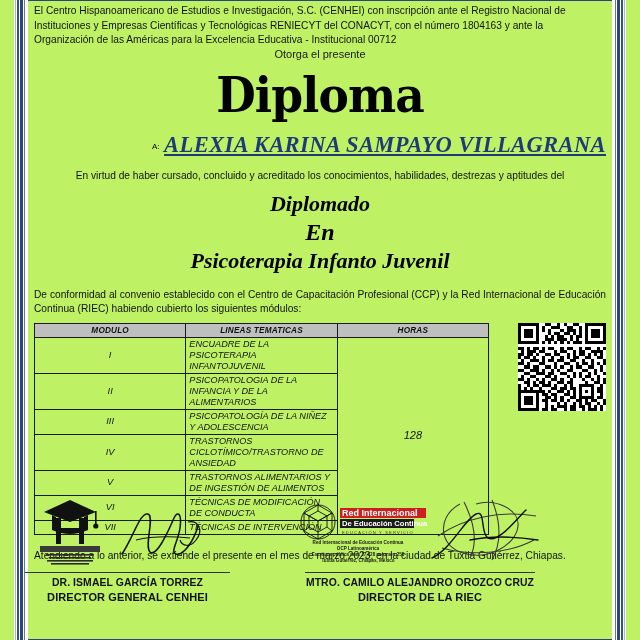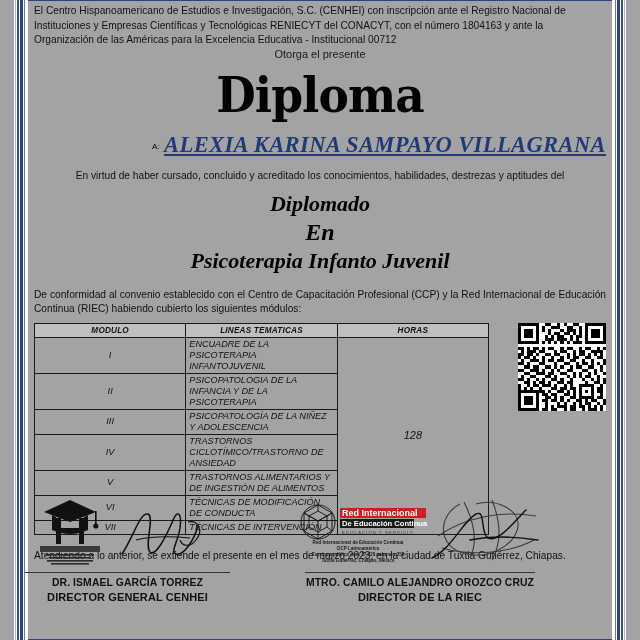--- a/index.html
+++ b/index.html
@@ -13,21 +13,21 @@
     font-family: "Liberation Sans", sans-serif;
     overflow: hidden;
   }
 
   
   .certificate {
     position: relative;
     width: 640px;
     height: 640px;
     box-sizing: border-box;
-    background: #a3a3a3;
+    background: #bef264;
   }
 
   
   .border-stripe {
     position: absolute;
     top: 0;
     bottom: 0;
     width: 14px;
     background: linear-gradient(to right,
       #ffffff 0px, #ffffff 1px,
@@ -283,21 +283,21 @@
           </tr>
         </thead>
         <tbody>
           <tr>
             <td class="mod">I</td>
             <td class="topic">ENCUADRE DE LA PSICOTERAPIA INFANTOJUVENIL</td>
             <td class="hours" rowspan="7">128</td>
           </tr>
           <tr>
             <td class="mod">II</td>
-            <td class="topic">PSICOPATOLOGIA DE LA INFANCIA Y DE LA PSICOTERAPIA</td>
+            <td class="topic">PSICOPATOLOGIA DE LA INFANCIA Y DE LA ALIMENTARIOS</td>
           </tr>
           <tr>
             <td class="mod">III</td>
             <td class="topic">PSICOPATOLOGÍA DE LA NIÑEZ Y ADOLESCENCIA</td>
           </tr>
           <tr>
             <td class="mod">IV</td>
             <td class="topic">TRASTORNOS CICLOTÍMICO/TRASTORNO DE ANSIEDAD</td>
           </tr>
           <tr>

